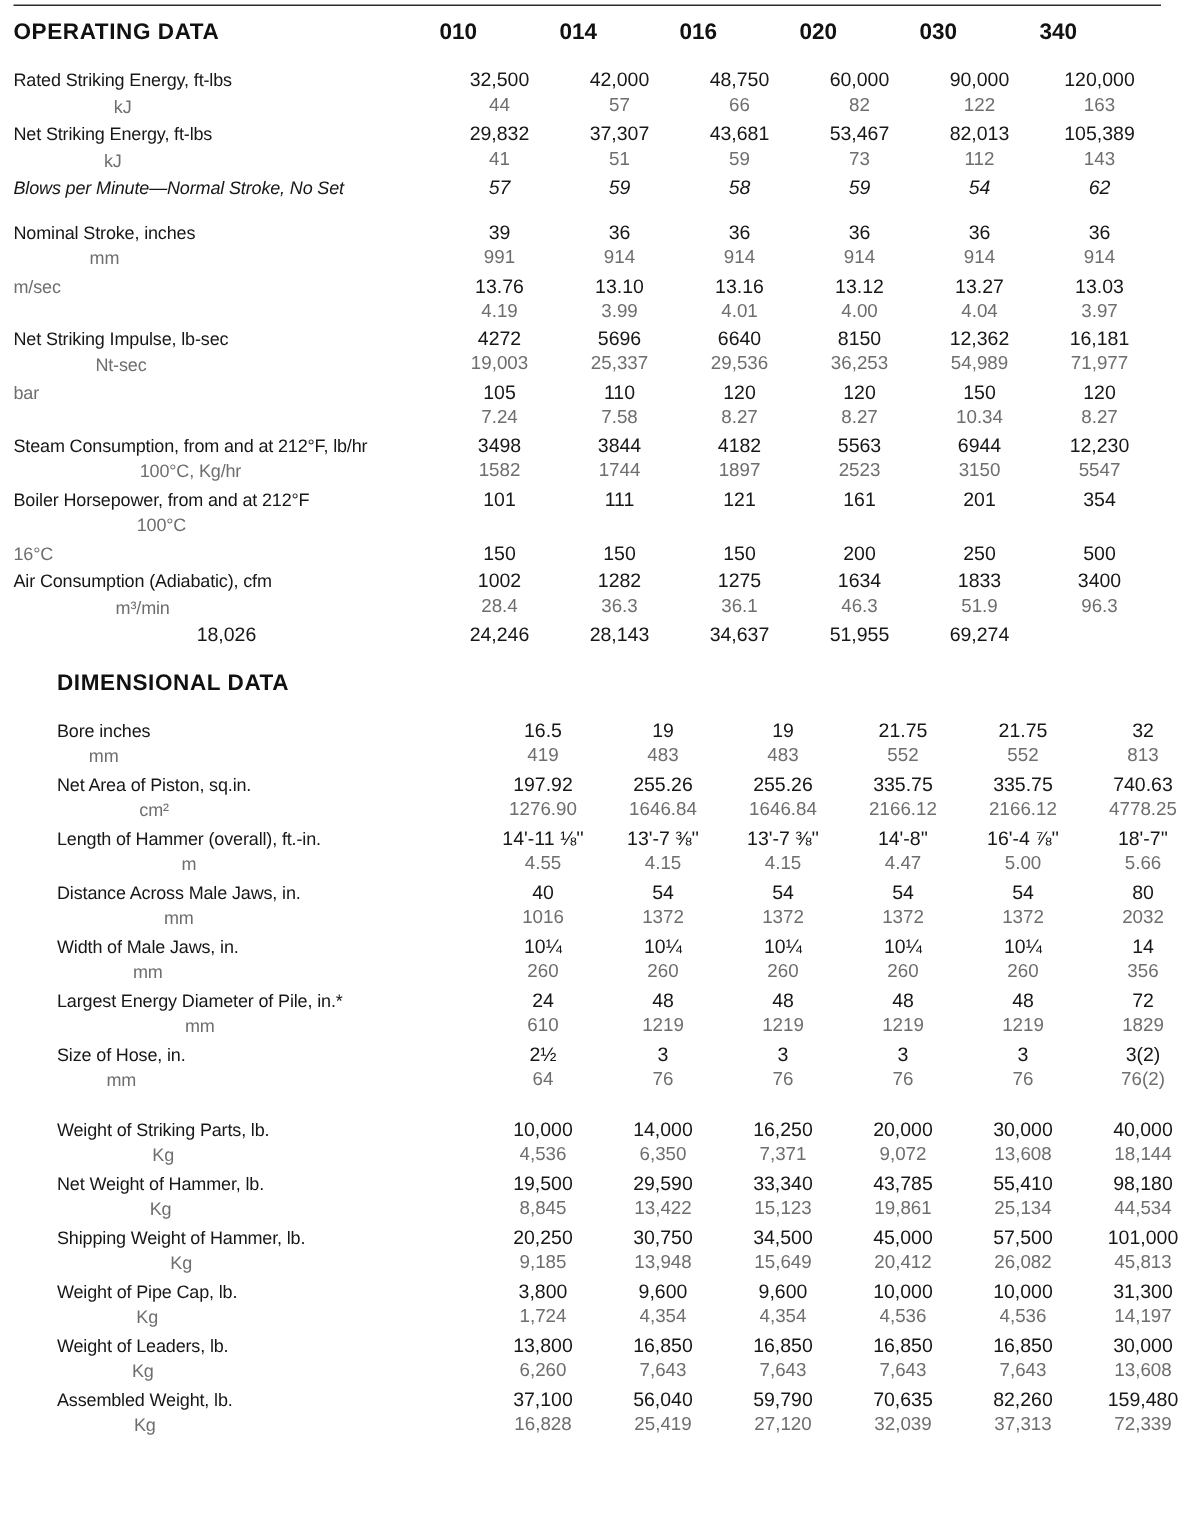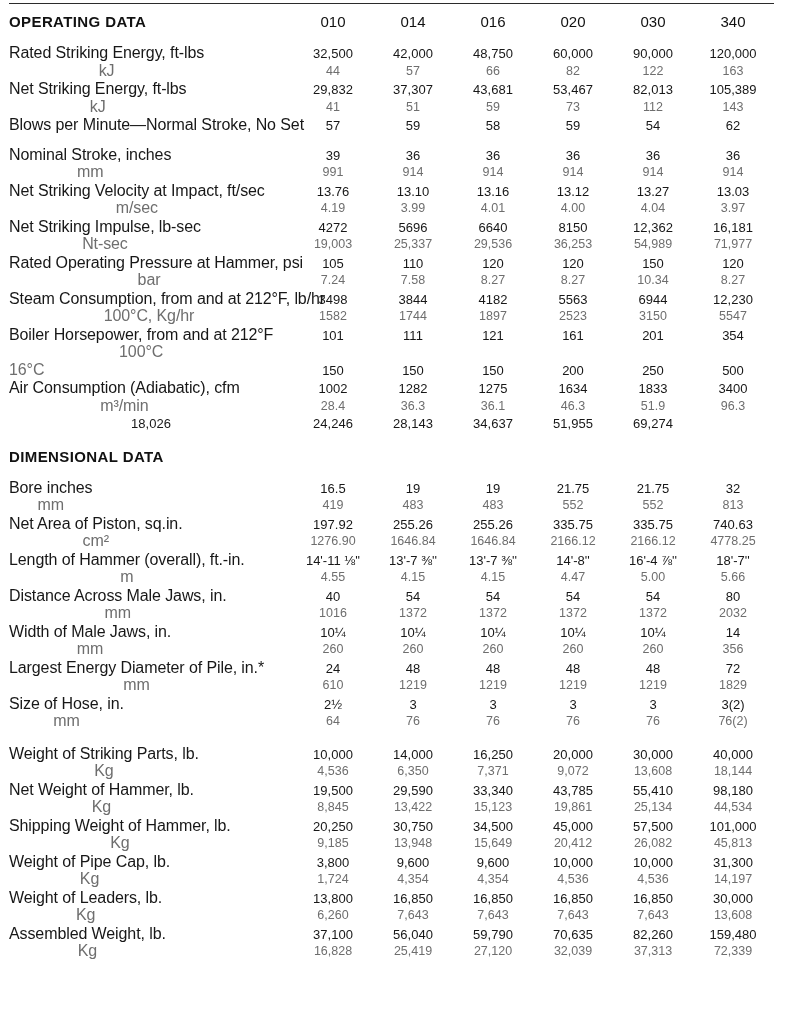--- a/index.html
+++ b/index.html
@@ -19,39 +19,39 @@
     align-items:baseline;
   }
 
   
   .header-row { margin-bottom:13px; }
   .section-title {
     font-weight:700; font-size:15px; letter-spacing:0.4px;
     line-height:19px; white-space:nowrap; color:#111;
   }
   .col-head {
-    font-weight:400; font-size:15px; text-align:center;
+    font-weight:700; font-size:15px; 
     line-height:19px; color:#111;
   }
 
   .section { margin-top:0; }
-  .section + .section { margin-top:14px; }
+  .section + .section { margin-top:14px;margin-left:29px; }
 
   
   .data-row { }
-  .data-row.gap-after { margin-bottom:11px; }
+  .data-row.gap-after { margin-bottom:11px;font-style:italic; }
   .label-cell { padding-left:0; }
   .label-inner { width:fit-content; max-width:280px; }
   .label-main {
-    font-size:16px; line-height:17.5px; letter-spacing:-0.1px;
+    font-size:12px; line-height:17.5px; letter-spacing:-0.1px;
     white-space:nowrap; color:#171717;
   }
   .label-main .ol { text-decoration:overline; }
   .label-unit {
-    font-size:16px; line-height:17.5px; text-align:center;
+    font-size:12px; line-height:17.5px; text-align:center;
     color:#6e6e6e; letter-spacing:-0.1px;
   }
   .val-cell { text-align:center; }
   .val-main { font-size:13px; line-height:17.5px; color:#171717; }
   .val-sub  { font-size:12.5px; line-height:17.5px; color:#6e6e6e; }
 </style>
 </head>
 <body>
 
 <div class="page">
@@ -190,21 +190,20 @@
             </div>
             <div class="val-cell">
               <div class="val-main">36</div>
               <div class="val-sub">914</div>
             </div>
           </div>
 
   <div class="grid data-row">
     <div class="label-cell">
       <div class="label-inner">
-        <div class="label-main"><span class="ol"></span><span class="lbl">Net Striking Velocity at Impact, ft/sec</span></div>
         <div class="label-unit">m/sec</div>
       </div>
     </div>
   <div class="val-cell">
               <div class="val-main">13.76</div>
               <div class="val-sub">4.19</div>
             </div>
             <div class="val-cell">
               <div class="val-main">13.10</div>
               <div class="val-sub">3.99</div>
@@ -256,21 +255,20 @@
             </div>
             <div class="val-cell">
               <div class="val-main">16,181</div>
               <div class="val-sub">71,977</div>
             </div>
           </div>
 
   <div class="grid data-row">
     <div class="label-cell">
       <div class="label-inner">
-        <div class="label-main"><span class="ol"></span><span class="lbl">Rated Operating Pressure at Hammer, psi</span></div>
         <div class="label-unit">bar</div>
       </div>
     </div>
   <div class="val-cell">
               <div class="val-main">105</div>
               <div class="val-sub">7.24</div>
             </div>
             <div class="val-cell">
               <div class="val-main">110</div>
               <div class="val-sub">7.58</div>

